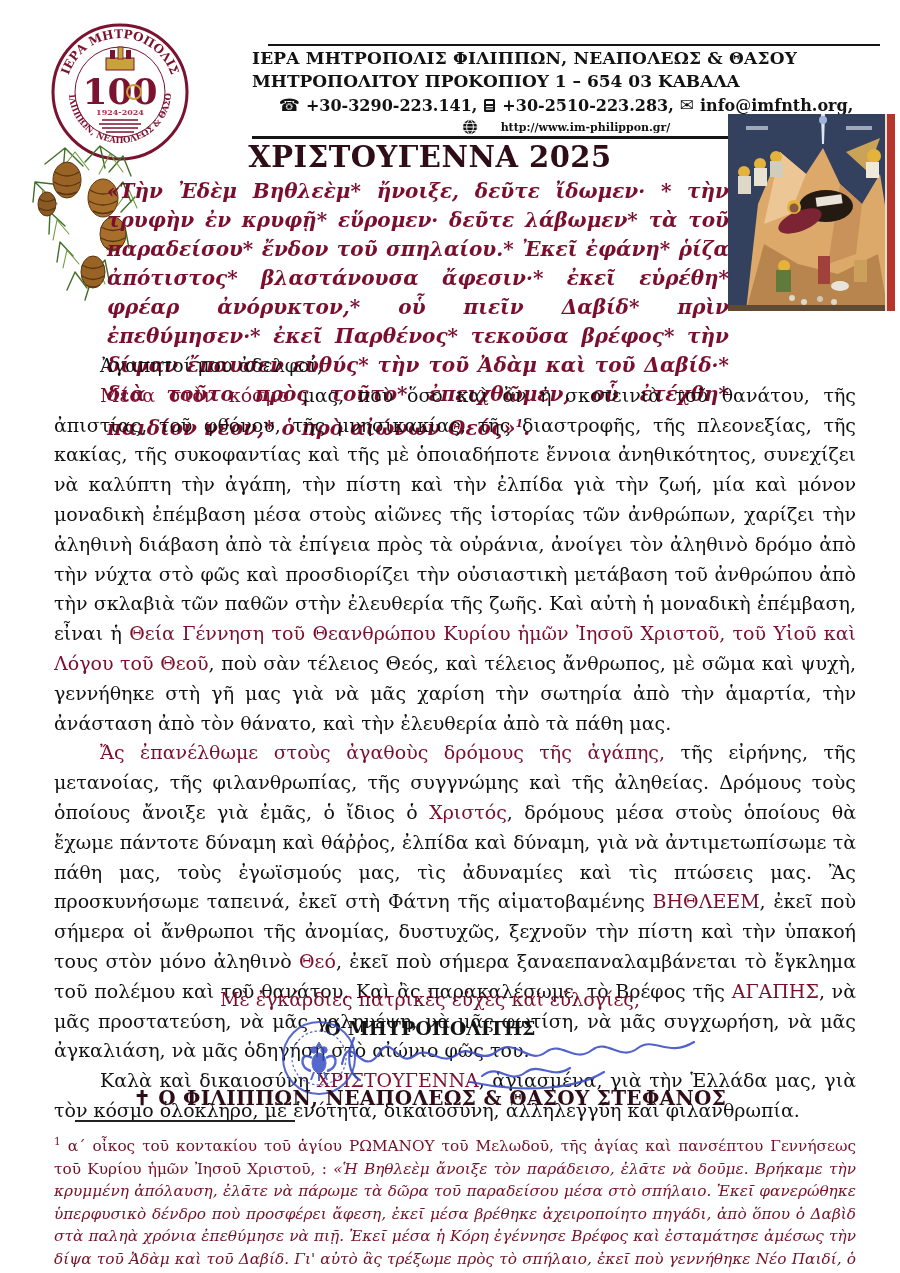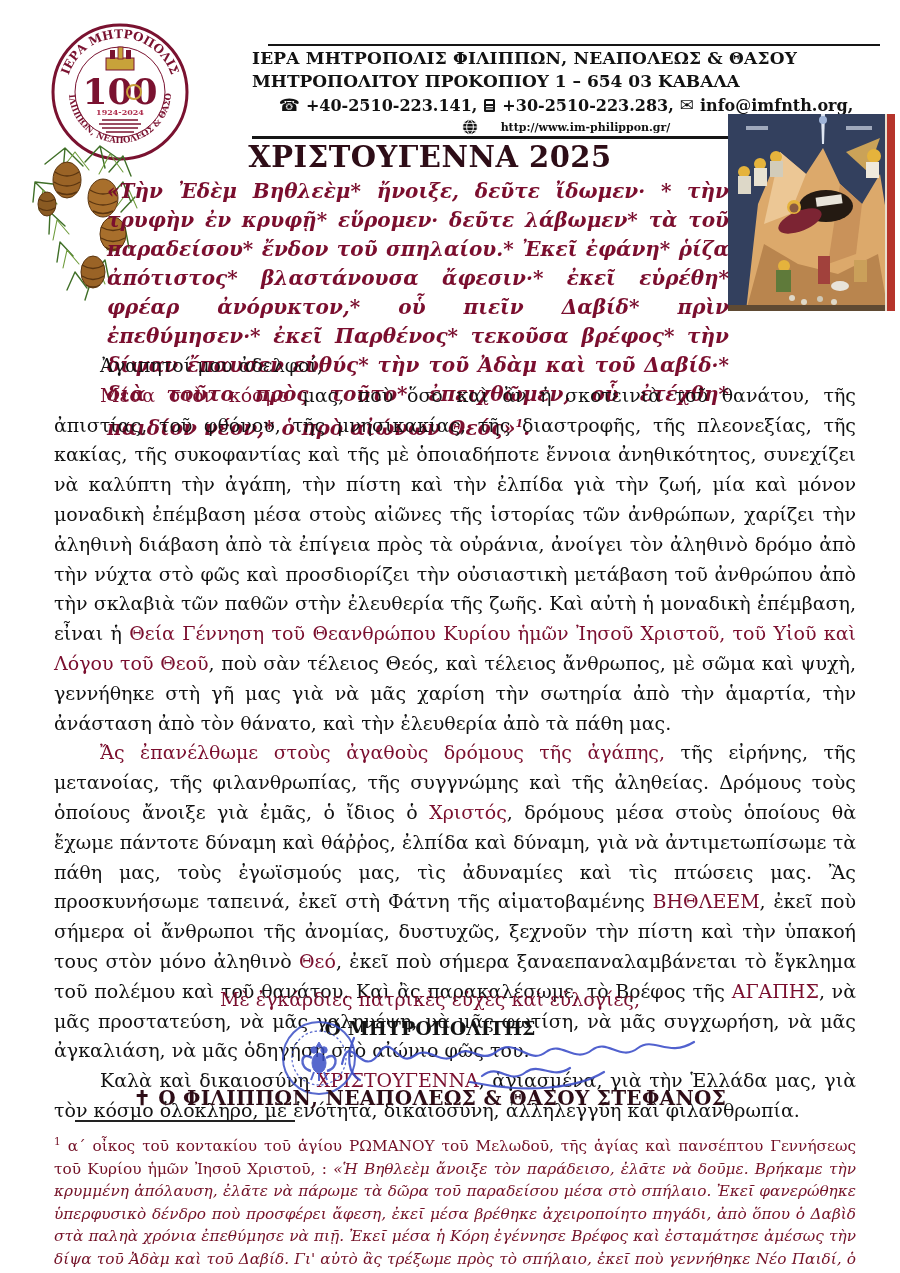--- a/index.html
+++ b/index.html
@@ -89,21 +89,21 @@
       <rect x="52" y="105" width="36" height="2"></rect>
       <rect x="56" y="109" width="28" height="2"></rect>
     </g>
   </svg>
 
   <div class="header-text">
     <div class="org1">ΙΕΡΑ ΜΗΤΡΟΠΟΛΙΣ ΦΙΛΙΠΠΩΝ, ΝΕΑΠΟΛΕΩΣ &amp; ΘΑΣΟΥ</div>
     <div class="org2">ΜΗΤΡΟΠΟΛΙΤΟΥ ΠΡΟΚΟΠΙΟΥ 1 – 654 03 ΚΑΒΑΛΑ</div>
     <div class="contact">
       <span class="glyph">☎</span>
-      <span>+40-2510-223.141,</span>
+      <span>+30-3290-223.141,</span>
       <svg class="icon-svg" width="13" height="15" viewBox="0 0 13 15">
         <rect x="1" y="1" width="11" height="13" rx="1.5" fill="#141414"></rect>
         <rect x="3" y="3" width="7" height="3" fill="#ffffff"></rect>
         <rect x="3" y="8" width="7" height="1.2" fill="#ffffff"></rect>
         <rect x="3" y="10.5" width="7" height="1.2" fill="#ffffff"></rect>
       </svg>
       <span>+30-2510-223.283,</span>
       <span class="glyph">✉</span>
       <span>info@imfnth.org,</span>
     </div>

